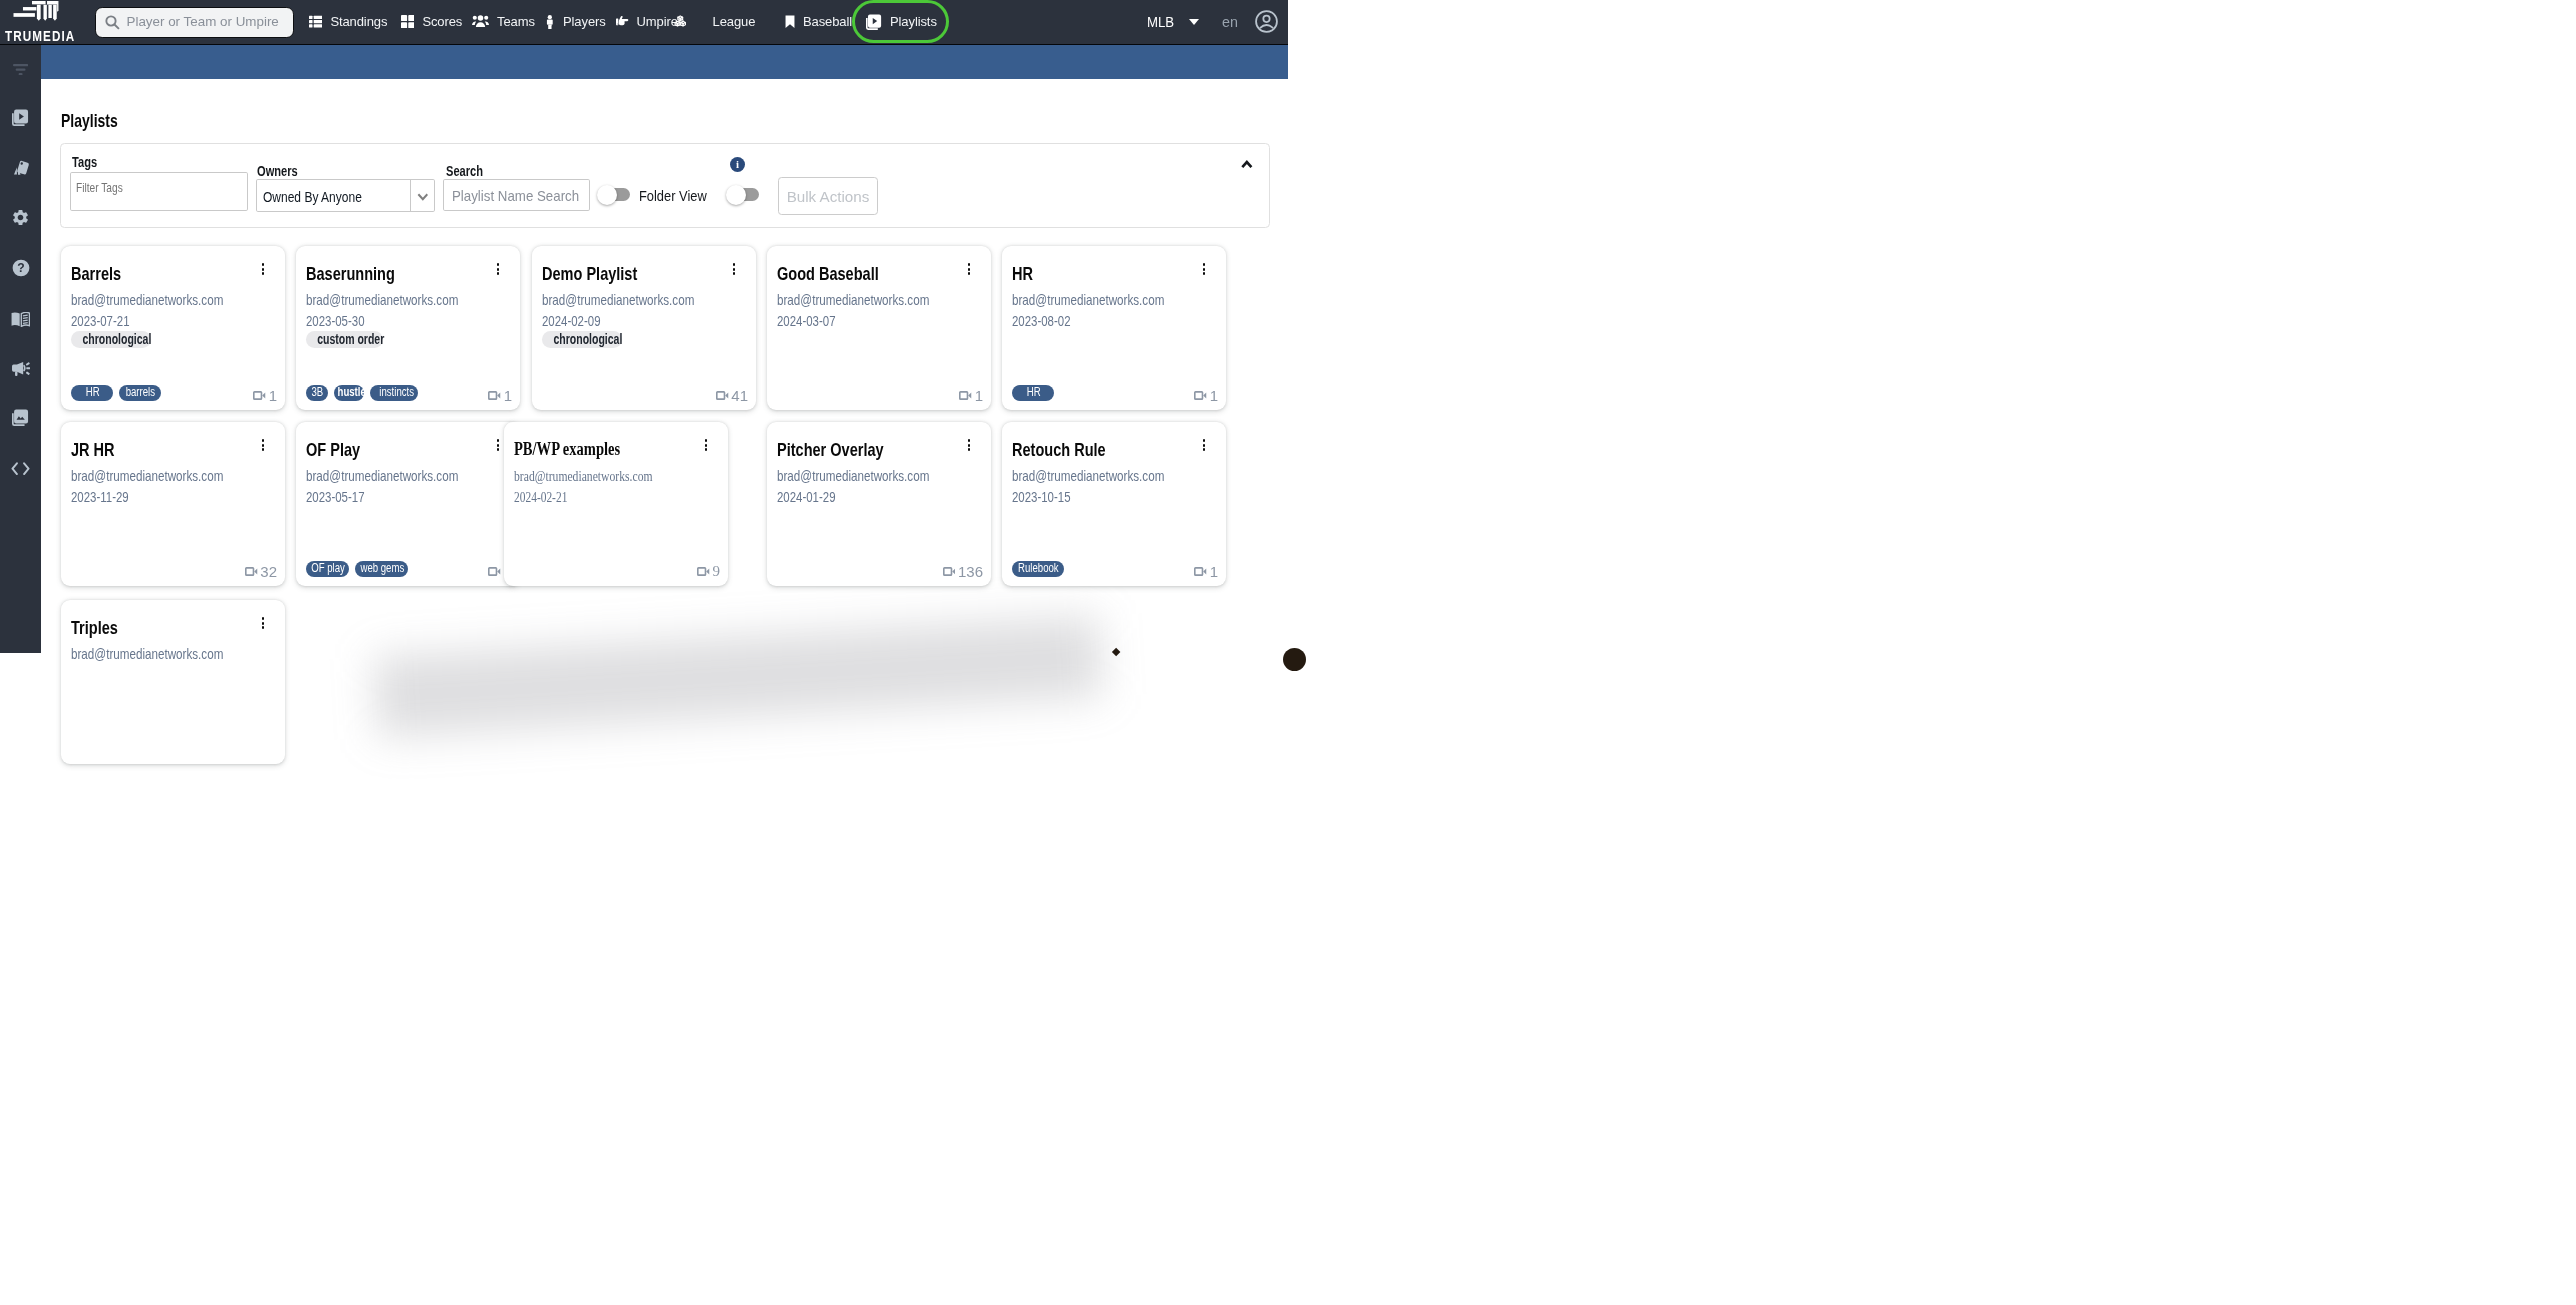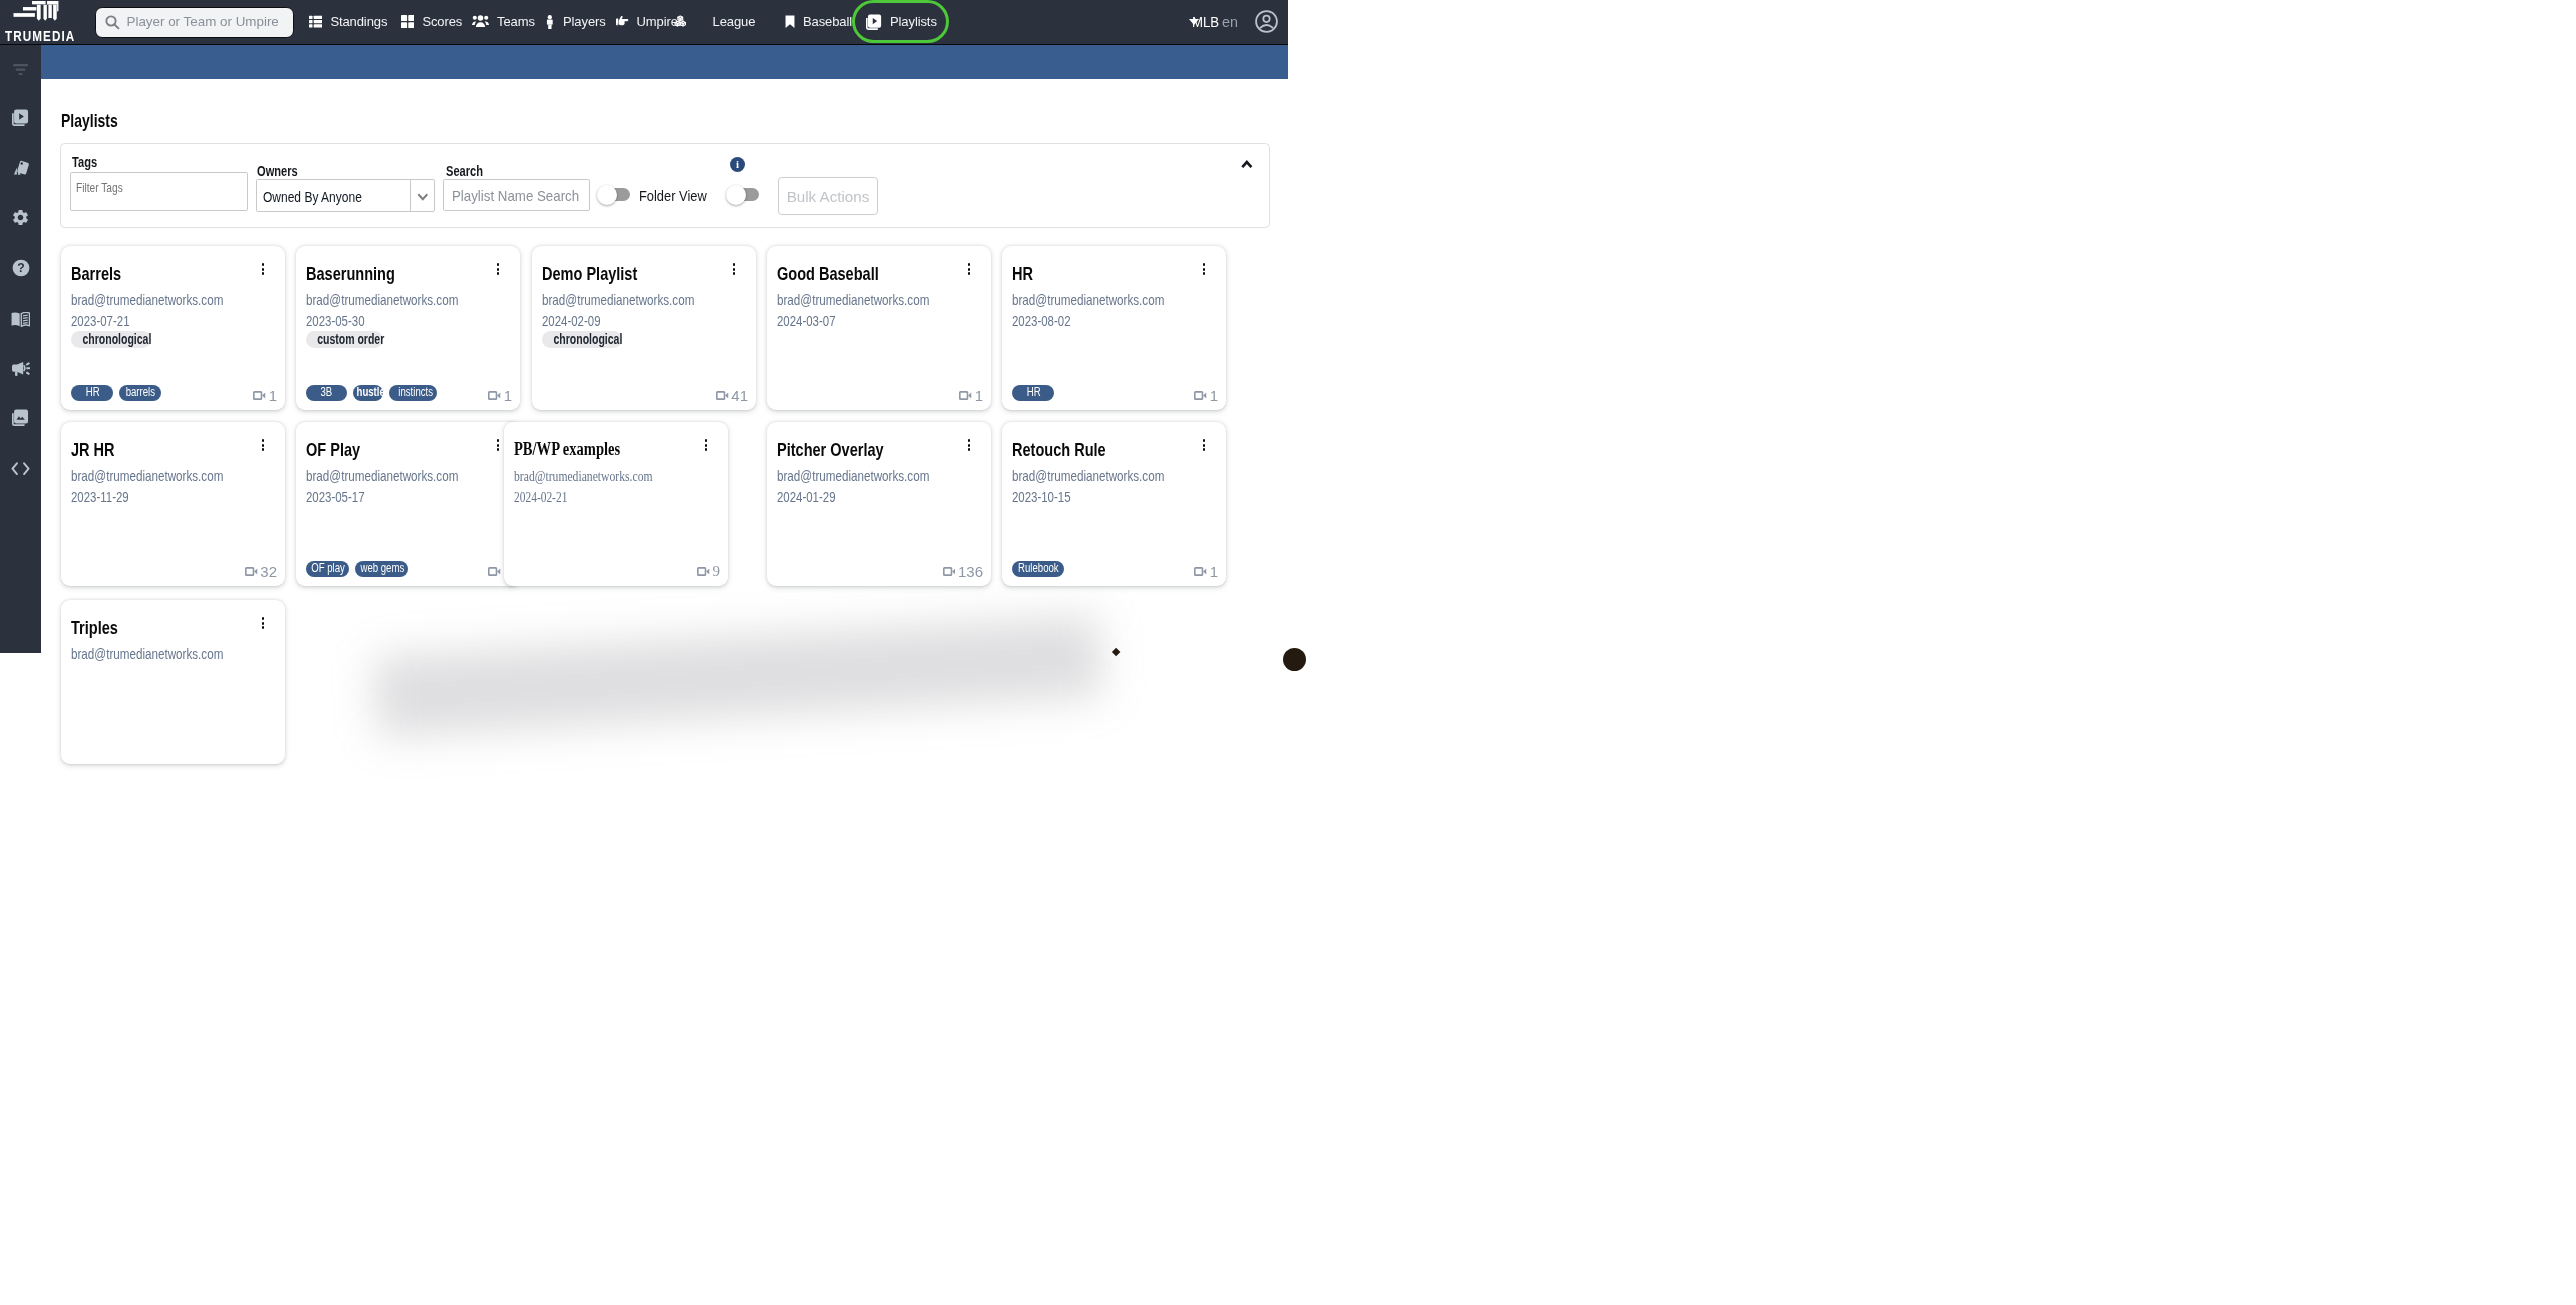--- a/index.html
+++ b/index.html
@@ -15,21 +15,21 @@
   #searchbox { position:absolute; left:95px; top:6.5px; width:199px; height:31px;
     background:#f2f3f4; border:1.2px solid #0c0e11; border-radius:7.2px; }
   #searchbox svg { position:absolute; left:9px; top:7.3px; }
   #searchbox .ph { position:absolute; left:30.5px; top:6.5px; font-size:13.4px; color:#8a9099; white-space:nowrap; }
   .navitem { position:absolute; top:0; height:43px; display:flex; align-items:center;
     color:#f2f4f6; font-size:13px; letter-spacing:-0.1px; }
   .navitem svg { display:block; }
   .navitem .lbl { margin-left:8px; }
   #greenring { position:absolute; left:852px; top:0.4px; width:97px; height:43px;
     border:3.1px solid #4cc838; border-radius:22.4px; z-index:5; }
-  #mlb { position:absolute; left:1192px; top:0; height:43px; display:flex; align-items:center;
+  #mlb { position:absolute; left:1147px; top:0; height:43px; display:flex; align-items:center;
     color:#fff; font-size:15px; }
   #mlb span { transform:scaleX(0.88); transform-origin:0 50%; }
   #mlbcaret { position:absolute; left:1189px; top:19px; width:0; height:0;
     border-left:5px solid transparent; border-right:5px solid transparent;
     border-top:6.3px solid #fff; }
   #lang { position:absolute; left:1222px; top:0; height:43px; display:flex; align-items:center;
     color:#99a3ae; font-size:14.3px; }
   #avatar { position:absolute; left:1255px; top:10px; }
   
   #sidebar { position:absolute; left:0; top:44px; width:41px; height:609px;
@@ -169,21 +169,21 @@
     <div class="title">Baserunning</div>
     <div class="kebab">
         <i></i>
         <i></i>
         <i></i>
       </div>
     <div class="email">brad@trumedianetworks.com</div>
     <div class="date">2023-05-30</div>
     <div class="chip" style="width:77px;"><span>custom order</span></div>
     <div class="pills">
-        <span class="pill" style="width:41px;"><span>3B</span></span>
+        <span class="pill" style="width:22px;"><span>3B</span></span>
         <span class="pill" style="width:30px;font-weight:bold;"><span>hustle</span></span>
         <span class="pill" style="width:48px;text-align:right;"><span>instincts</span></span>
       </div>
     <div class="count">
         <svg width="12.5" height="9" viewBox="0 0 14 10">
           <rect x="0.9" y="0.9" width="8.6" height="8.2" fill="none" stroke="#8d97a5" stroke-width="1.8" rx="0.8"></rect>
           <path d="M10.3 5 L13.7 1.7 V8.3 Z" fill="#8d97a5"></path>
         </svg>
         <span>1</span>
       </div>

